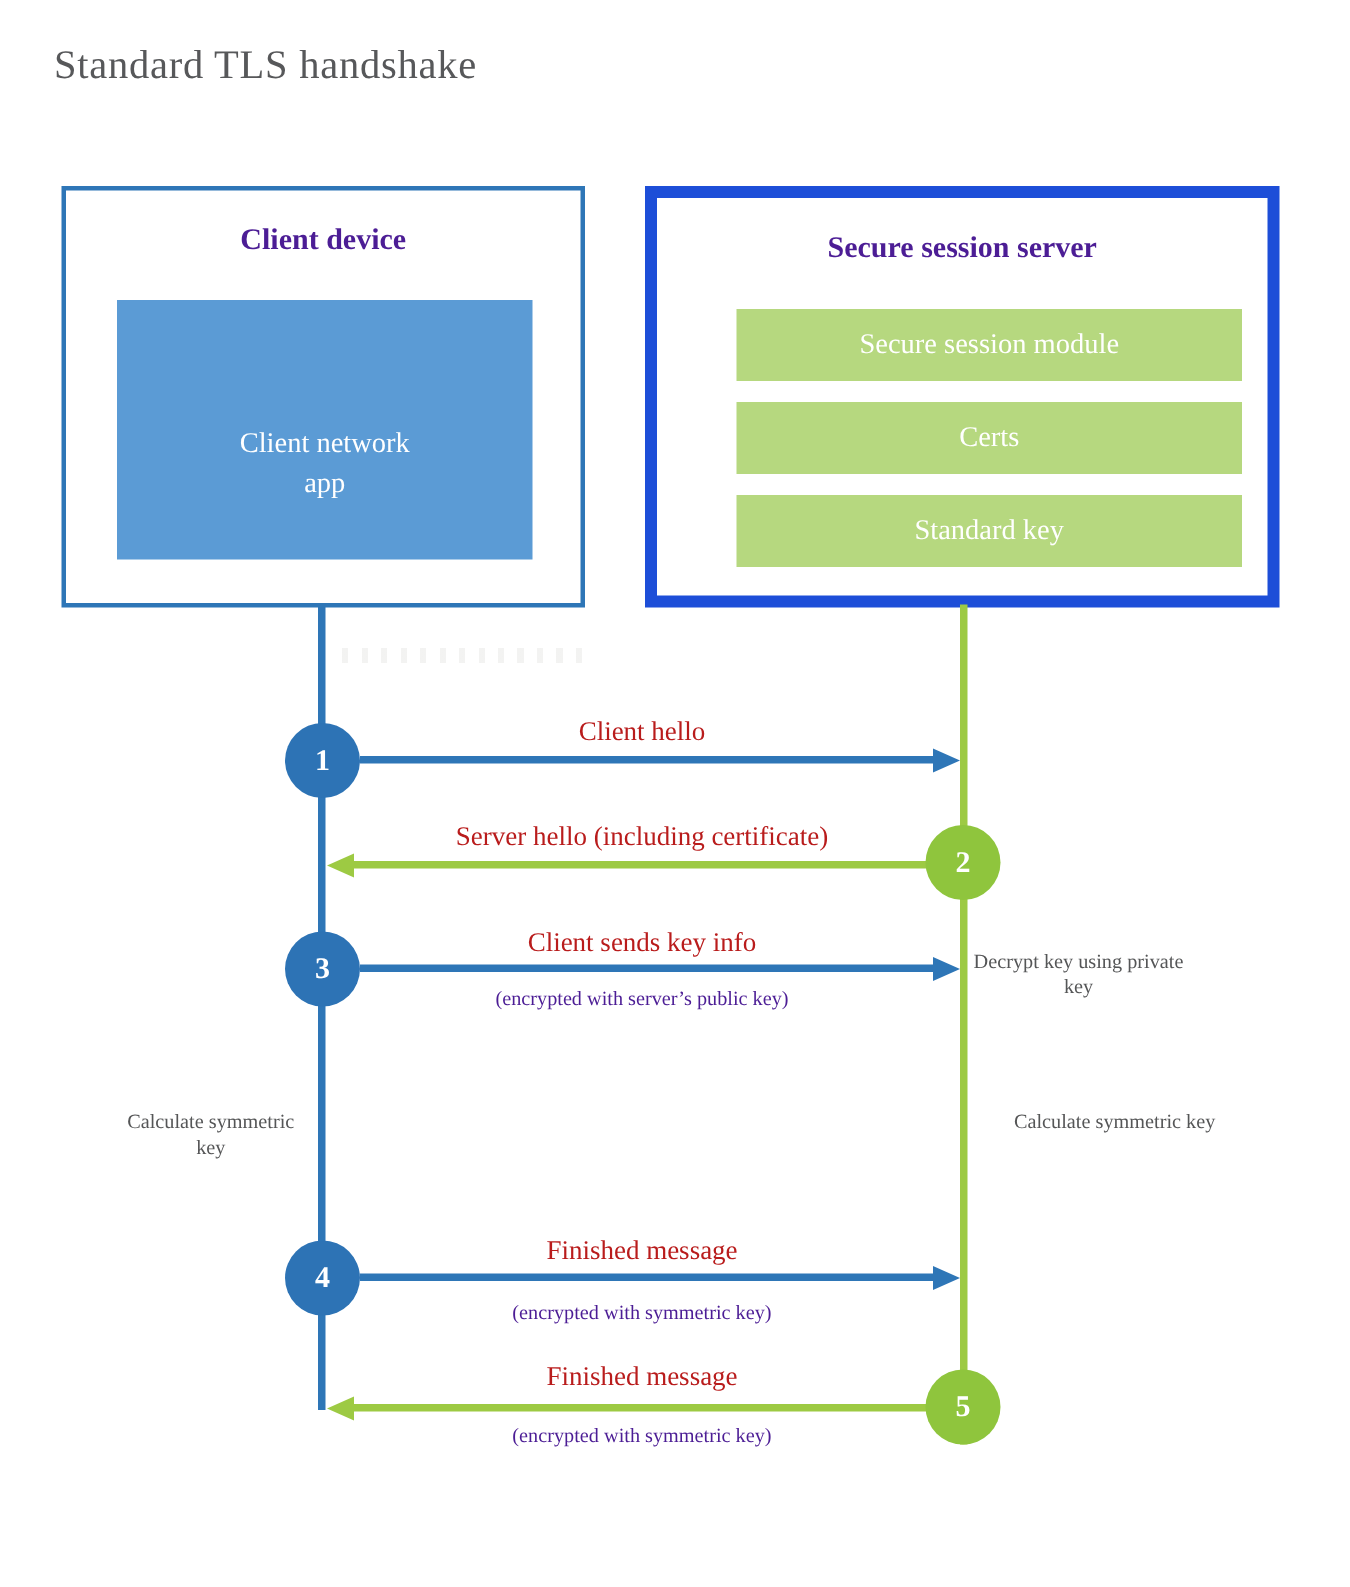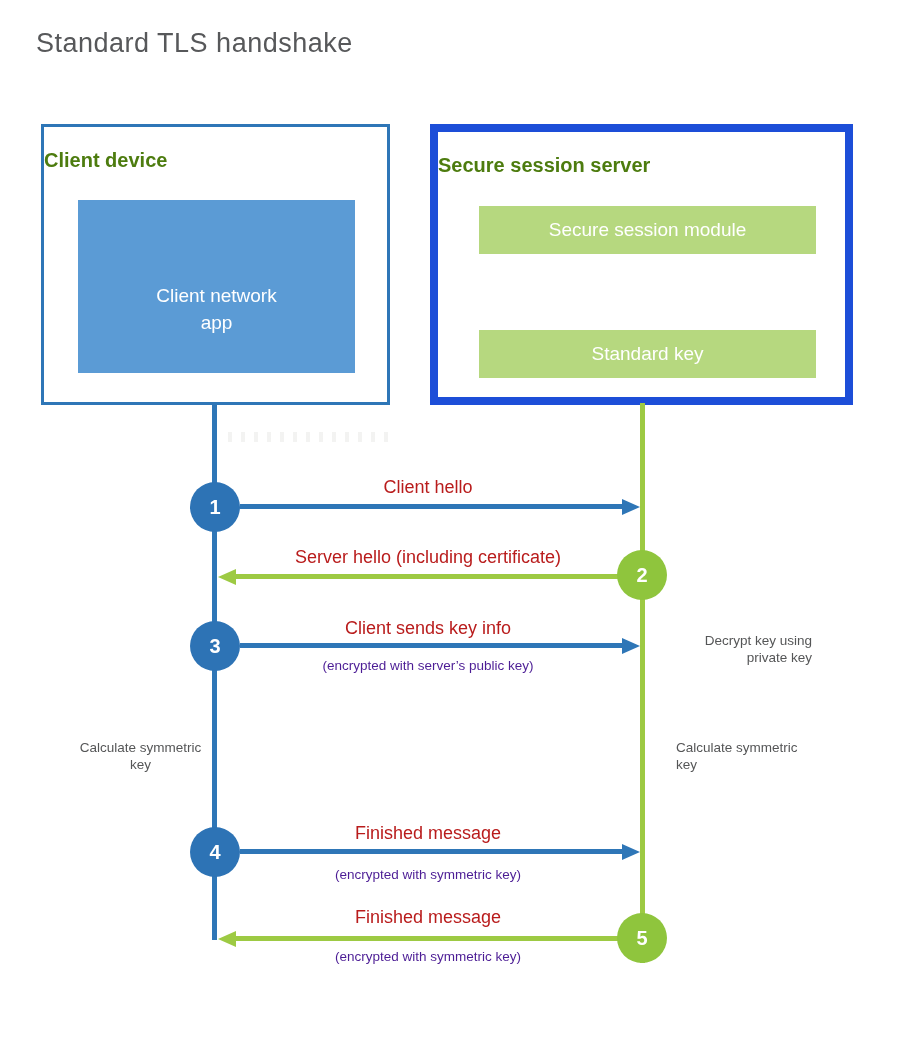--- a/index.html
+++ b/index.html
@@ -1,39 +1,39 @@
 <!DOCTYPE html>
 <html><head>
 <meta charset="utf-8">
 <style>
   html,body{margin:0;padding:0;background:#fff;}
   .canvas{
     position:relative;width:900px;height:1058px;background:#ffffff;overflow:hidden;
-    font-family:Liberation Sans, sans-serif;
+    font-family:Liberation Serif, serif;
   }
   .title{
     position:absolute;left:36px;top:28px;font-size:27px;font-weight:300;
     color:#57585a;letter-spacing:.5px;
   }
   
   .box{position:absolute;top:124px;height:281px;background:#fff;box-sizing:border-box;}
   .box.client{left:41px;width:349px;border:3px solid #2e76b7;}
   .box.server{left:430px;width:423px;border:8px solid #1d4ed8;}
   .box-heading{
-    position:absolute;left:0;right:0;top:22px;
-    font-size:20px;font-weight:700;color:#4d7c0f;
+    position:absolute;left:0;right:0;top:22px;text-align:center;
+    font-size:20px;font-weight:700;color:#4c1d95;
   }
   .client-app{
     position:absolute;left:34px;top:73px;width:277px;height:173px;background:#5b9bd5;
     display:flex;align-items:center;justify-content:center;text-align:center;
     color:#fff;font-size:19px;line-height:27px;
   }
   .client-app span{display:inline-block;width:140px;margin-top:45px;}
   .server-bar{
-    position:absolute;left:41px;width:337px;height:48px;background:#b6d87f;
+    position:absolute;left:53px;width:337px;height:48px;background:#b6d87f;
     display:flex;align-items:center;justify-content:center;
     color:#fff;font-size:19px;
   }
   .bar1{top:74px;} .bar2{top:136px;} .bar3{top:198px;}
   
   .vline{position:absolute;width:5px;}
   .vline.blue{left:212px;top:403px;height:537px;background:#2e76b7;}
   .vline.green{left:640px;top:403px;height:560px;background:#9dca43;}
   
   .ghost-dashes{
@@ -67,41 +67,42 @@
     font-size:18px;color:#b91c1c;
   }
   .arrow-sublabel{
     position:absolute;left:218px;width:420px;text-align:center;
     font-size:13.5px;color:#4c1d95;
   }
   .l1{top:477px;} .l2{top:547px;} .l3a{top:618px;} .l4a{top:823px;} .l5a{top:907px;}
   .l3b{top:658px;} .l4b{top:867px;} .l5b{top:949px;}
   
   .side-note{position:absolute;font-size:13.5px;line-height:17px;color:#555657;}
-  .note-decrypt{left:672px;top:632px;width:140px;text-align:right;}
+  .note-decrypt{left:649px;top:632px;width:140px;text-align:center;}
   .note-calc-left{left:78px;top:739px;width:125px;text-align:center;}
   .note-calc-right{left:676px;top:739px;width:140px;text-align:left;}
 </style>
 </head>
 <body>
 
 <div class="canvas">
 
   <div class="title">Standard TLS handshake</div>
 
   <div class="box client">
     <div class="box-heading">Client device</div>
     <div class="client-app">
       <span>Client network app</span>
     </div>
   </div>
 
   <div class="box server">
     <div class="box-heading">Secure session server</div>
     <div class="server-bar bar1">Secure session module</div>
+    <div class="server-bar bar2">Certs</div>
     <div class="server-bar bar3">Standard key</div>
   </div>
 
   <div class="vline blue"></div>
   <div class="vline green"></div>
   <div class="ghost-dashes"></div>
 
   <div class="circle blue c1">1</div>
   <div class="shaft blue a1"></div>
   <div class="head right h1"></div>

